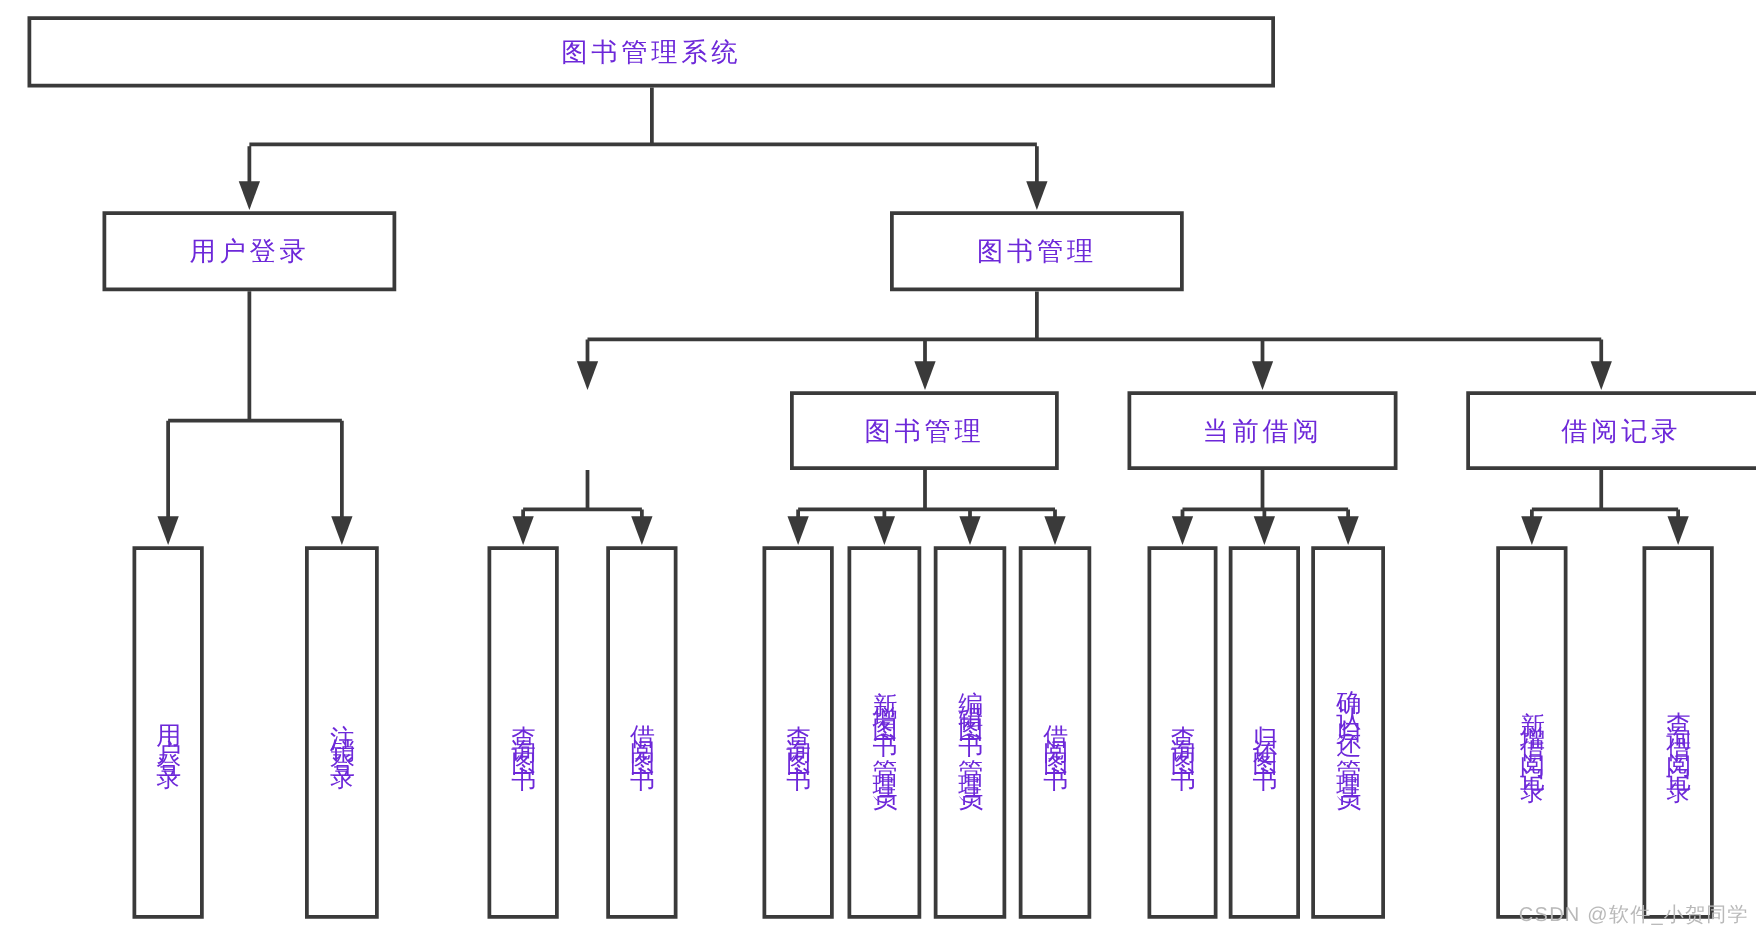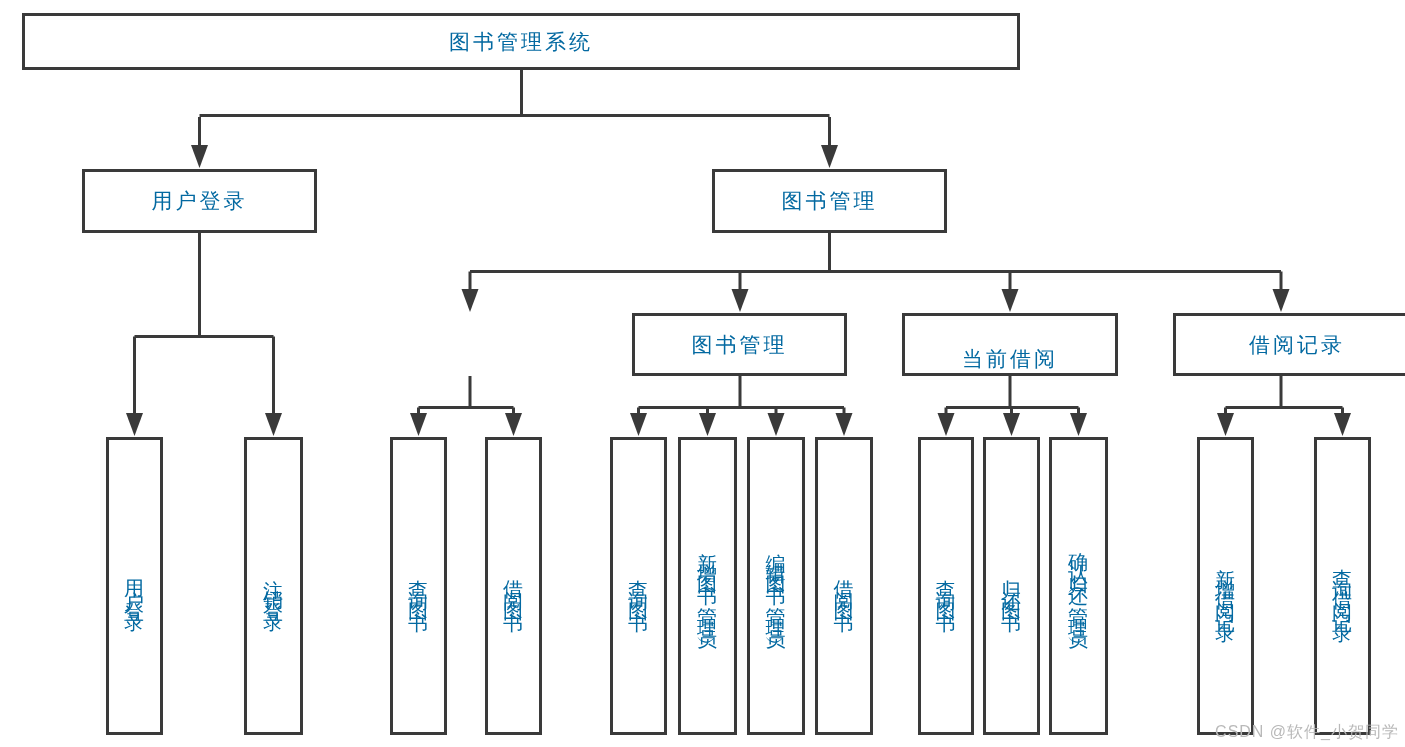--- a/index.html
+++ b/index.html
@@ -23,21 +23,21 @@
     height: 747px;
   }
   .box {
     position: absolute;
     box-sizing: border-box;
     border: 3px solid #3a3a3a;
     background: #ffffff;
     display: flex;
     align-items: center;
     justify-content: center;
-    color: #0369a1;
+    color: #6d28d9;
   }
   .hlabel {
     font-size: 21px;
     letter-spacing: 3px;
     white-space: nowrap;
   }
   .leaf .vlabel {
     writing-mode: vertical-rl;
     text-orientation: mixed;
     font-size: 20px;
@@ -107,21 +107,21 @@
   <div class="box" style="left:82px; top:169px; width:235px; height:64px;">
     <span class="hlabel">用户登录</span>
   </div>
   <div class="box" style="left:712px; top:169px; width:235px; height:64px;align-items:center;">
     <span class="hlabel">图书管理</span>
   </div>
 
   <div class="box" style="left:632px; top:313px; width:215px; height:63px;">
     <span class="hlabel">图书管理</span>
   </div>
-  <div class="box" style="left:902px; top:313px; width:216px; height:63px;align-items:flex-end;">
+  <div class="box" style="left:902px; top:313px; width:216px; height:63px;">
     <span class="hlabel">当前借阅</span>
   </div>
   <div class="box" style="left:1173px; top:313px; width:248px; height:63px;">
     <span class="hlabel">借阅记录</span>
   </div>
 
   <div class="box leaf" style="left:106px; top:437px; width:57px; height:298px;">
     <span class="vlabel">用户登录</span>
   </div>
   <div class="box leaf" style="left:244px; top:437px; width:59px; height:298px;">

